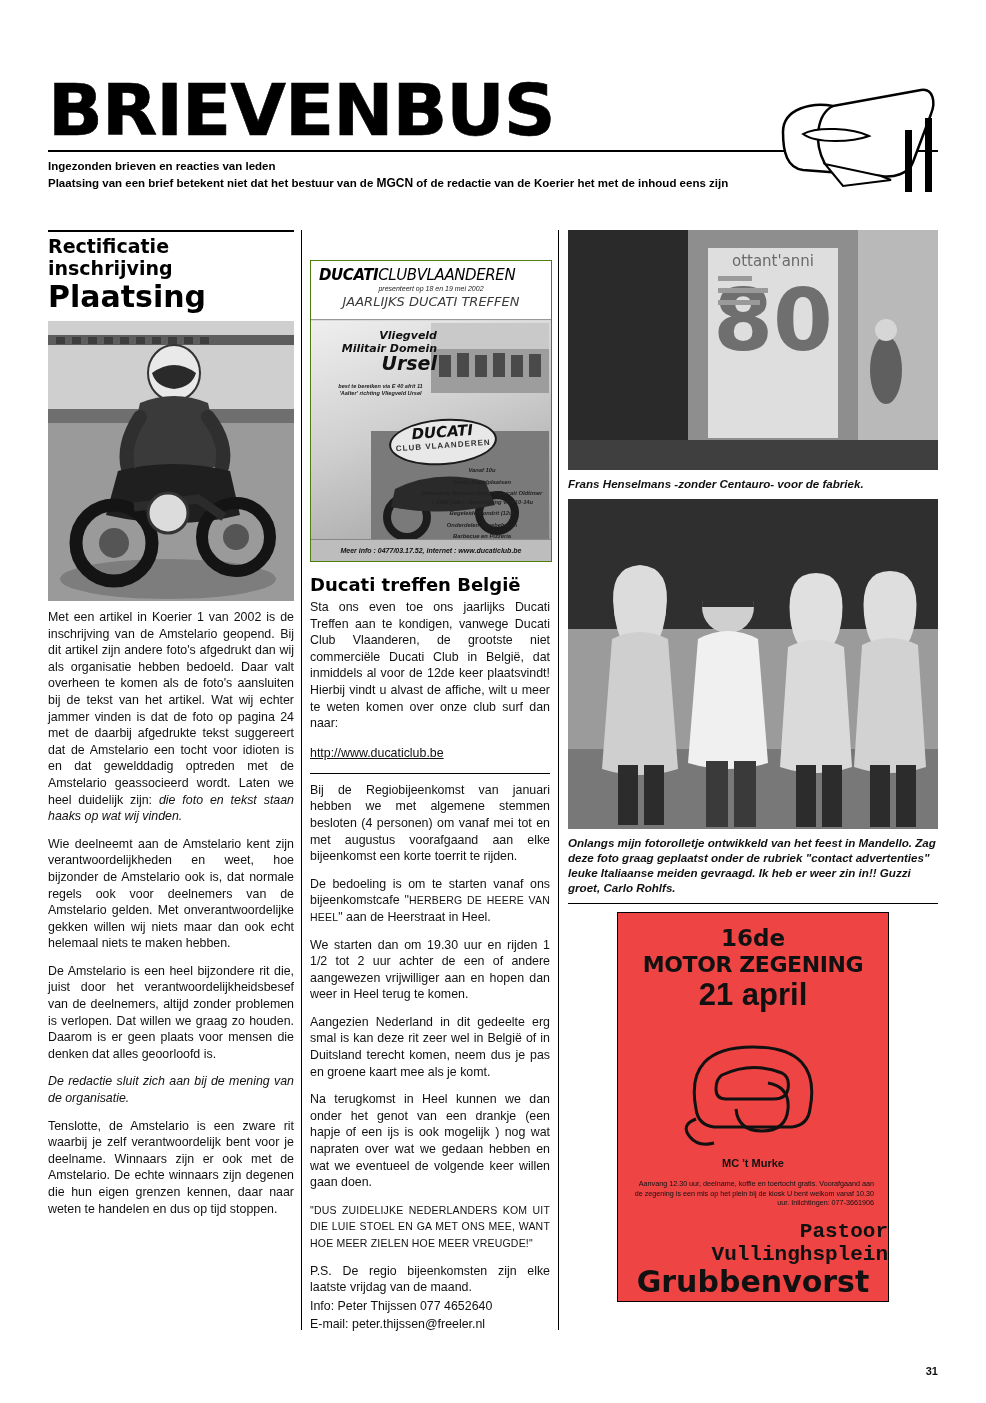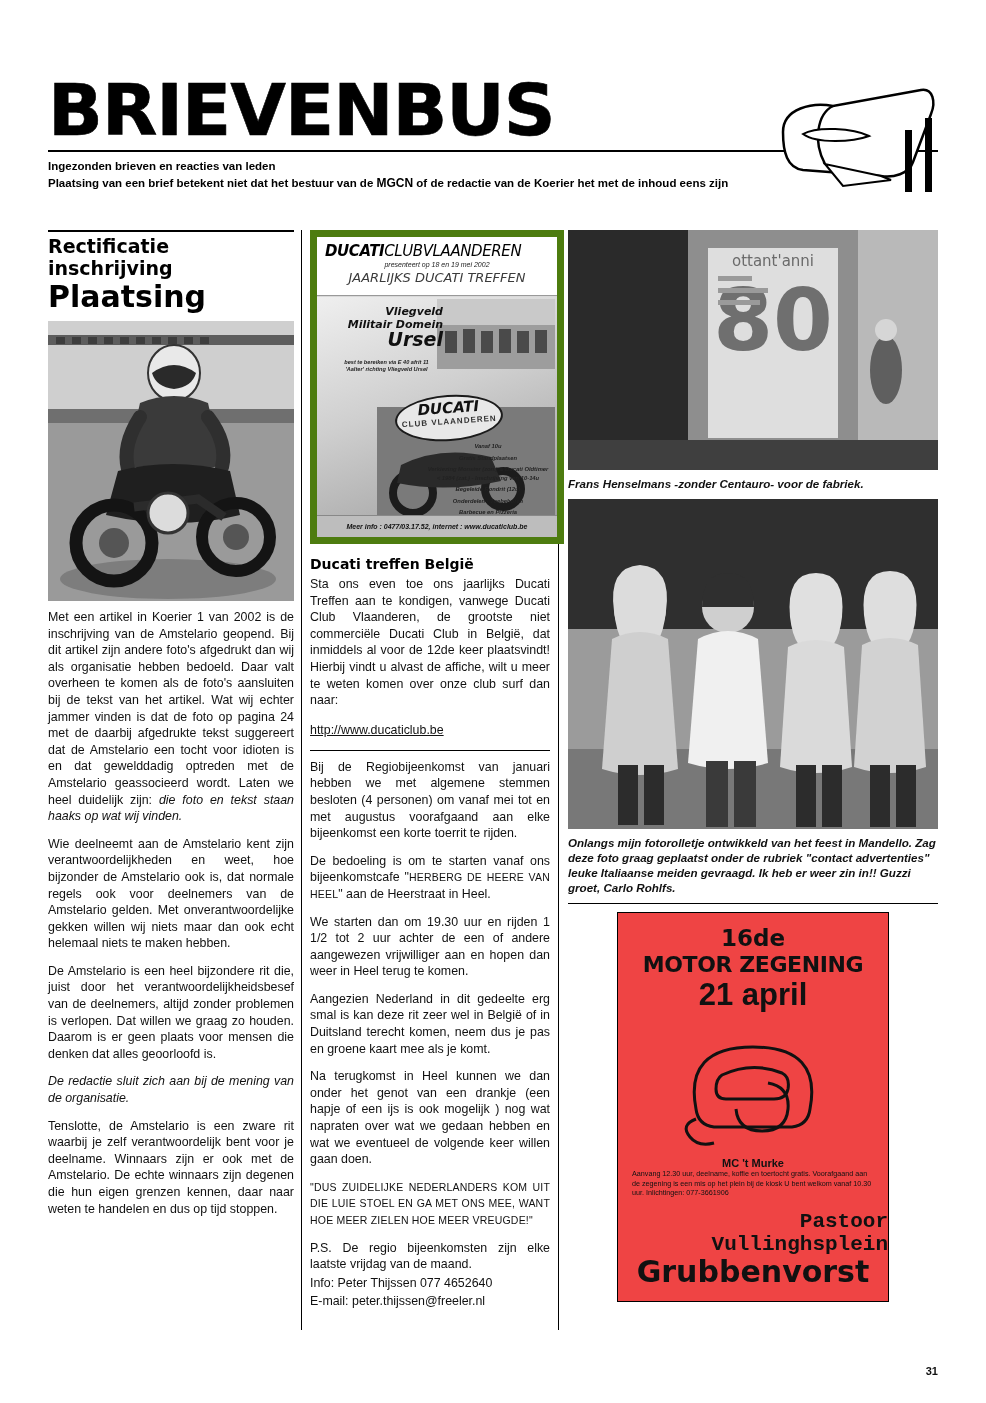--- a/index.html
+++ b/index.html
@@ -120,25 +120,26 @@
     margin: 0 0 11px 0;
     font-family: "Liberation Sans", sans-serif;
   }
   .body-text.ital { font-style: italic; }
   .ital-inline { font-style: italic; }
 
   
   .ad-ducati {
     width: 240px;
     height: 300px;
-    border: 7px solid #4d7c0f;
+    border: 1px solid #4d7c0f;
     position: relative;
     overflow: hidden;
     background: #d9d9d9;
     margin-bottom: 12px;
+    margin-top: 30px;
   }
   .ad-ducati .ad-top {
     position: absolute; left: 0; top: 0; right: 0; height: 58px;
     background: #ffffff;
     border-bottom: 1px solid #999;
   }
   .ad-title {
     font-family: "DejaVu Sans", sans-serif;
     font-style: italic;
     font-weight: bold;
@@ -239,21 +240,21 @@
     border-top: 1px solid #888;
     font-size: 7px;
     font-style: italic;
     font-weight: bold;
     text-align: center;
     line-height: 21px;
     color: #111;
   }
   .sub-head {
     font-family: "DejaVu Sans", sans-serif;
-    font-size: 14px;
+    font-size: 18px;
     font-weight: bold;
     margin: 2px 0 4px 0;
     color: #000;
   }
   .link {
     color: #111;
     text-decoration: underline;
     font-size: 12.4px;
   }
   .sep-rule {
@@ -326,22 +327,22 @@
   }
   .z-club {
     text-align: center;
     font-size: 11px;
     font-weight: bold;
     margin-top: -6px;
   }
   .z-info {
     font-size: 7.2px;
     line-height: 9.5px;
-    text-align: left;
-    margin: 0 14px 0 14px;
+    text-align: right;
+    margin: 10px 14px 0 14px;
     color: #111;
   }
   .z-l4 {
     font-family: Liberation Mono, monospace;
     font-weight: bold;
     font-size: 21px;
     text-align: right;
     margin-top: 12px;
   }
   .z-l5 {

